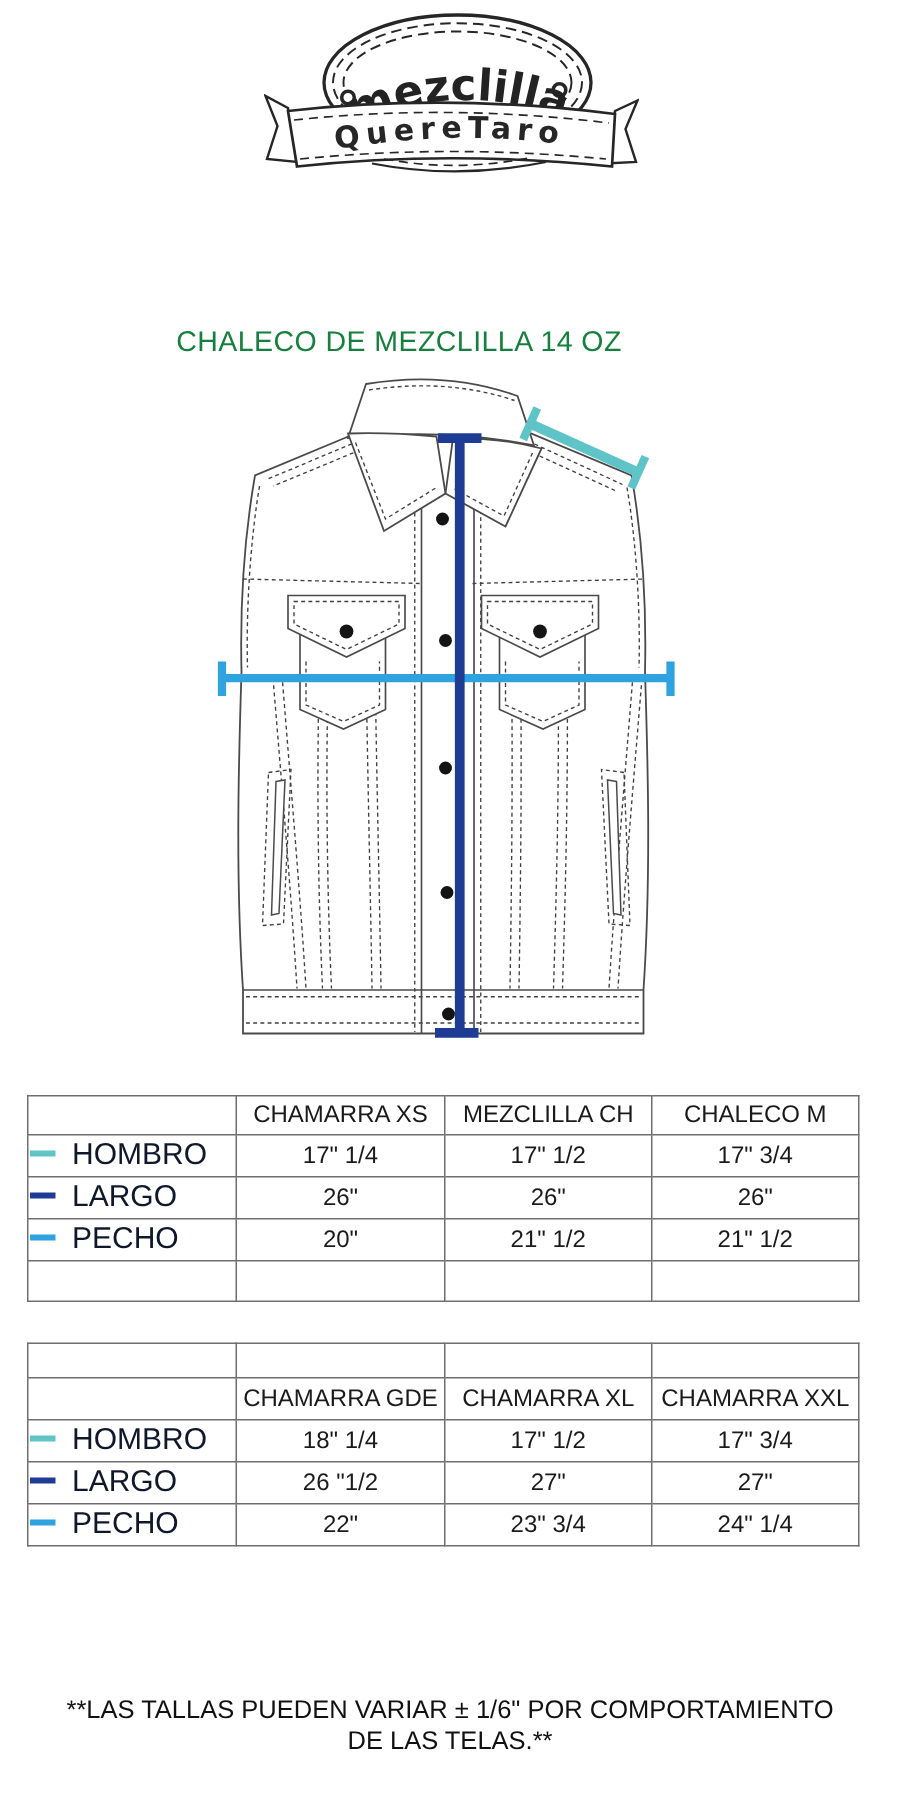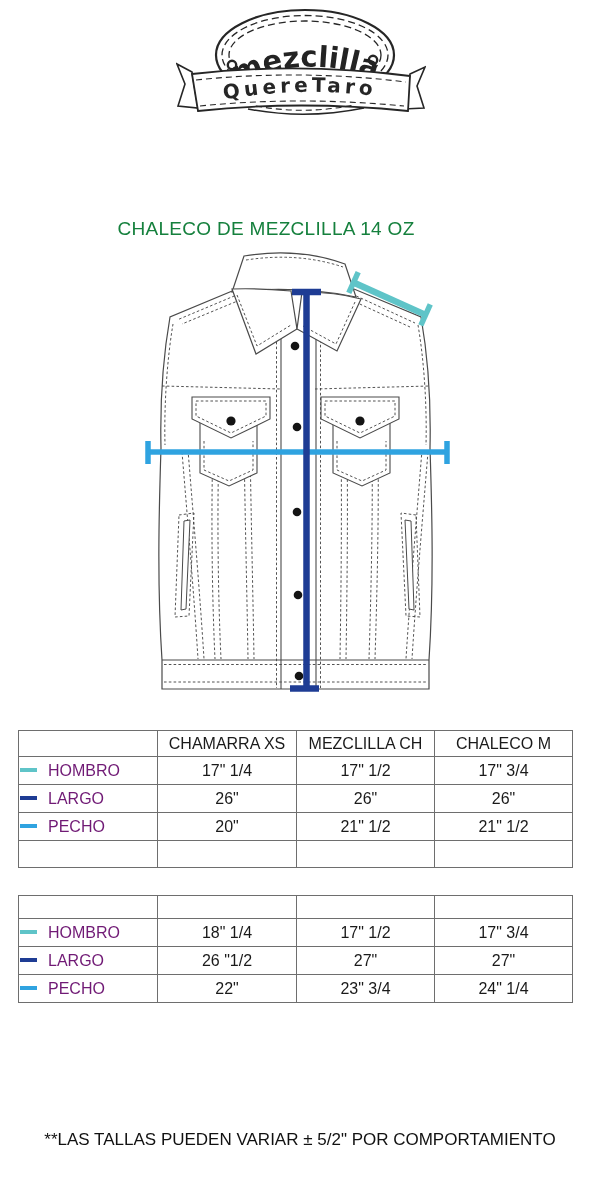--- a/index.html
+++ b/index.html
@@ -18,21 +18,21 @@
 
   
   #vest{left:140px;top:245px;width:330px;height:470px;}
 
   
   table.size-table{position:absolute;left:18px;border-collapse:collapse;
     table-layout:fixed;width:554px;}
   table.size-table td{border:1px solid #6e6e6e;padding:0;overflow:hidden;}
   td.head{text-align:center;font-size:16px;color:#1a1a1a;}
   td.val{text-align:center;font-size:16px;color:#1a1a1a;}
-  td.lbl{font-size:16px;color:#701a75;white-space:nowrap;}
+  td.lbl{font-size:20px;color:#0f172a;white-space:nowrap;}
   .dash{display:inline-block;width:17px;height:4px;margin:0 11px 3px 1px;
         vertical-align:middle;}
   .sw-hombro{background:#5fc4c8;}
   .sw-largo{background:#1e3c94;}
   .sw-pecho{background:#2fa3e0;}
   #table1{top:730px;}
   #table2{top:895px;}
   tr.r26{height:26px;} tr.r28{height:28px;} tr.r27{height:27px;} tr.r23{height:23px;}
 
   
@@ -225,20 +225,26 @@
       <col style="width:138px">
     </colgroup>
   <tbody>
       <tr class="r23">
         <td></td>
         <td></td>
         <td></td>
         <td></td>
       </tr>
   <tr class="r28">
+    <td class="head"></td>
+    <td class="head">CHAMARRA GDE</td>
+    <td class="head">CHAMARRA XL</td>
+    <td class="head">CHAMARRA XXL</td>
+  </tr>
+  <tr class="r28">
     <td class="lbl"><span class="dash sw-hombro"></span><span>HOMBRO</span></td>
     <td class="val">18" 1/4</td>
     <td class="val">17" 1/2</td>
     <td class="val">17" 3/4</td>
   </tr>
   <tr class="r28">
     <td class="lbl"><span class="dash sw-largo"></span><span>LARGO</span></td>
     <td class="val">26 "1/2</td>
     <td class="val">27"</td>
     <td class="val">27"</td>
@@ -246,14 +252,15 @@
   <tr class="r28">
     <td class="lbl"><span class="dash sw-pecho"></span><span>PECHO</span></td>
     <td class="val">22"</td>
     <td class="val">23" 3/4</td>
     <td class="val">24" 1/4</td>
   </tr>
 </tbody>
   </table>
 
 <div id="footnote" class="abs">
-  <div>**LAS TALLAS PUEDEN VARIAR ± 5/2" POR COMPORTAMIENTO</div>
+  <div>**LAS TALLAS PUEDEN VARIAR ± 1/6" POR COMPORTAMIENTO</div>
+  <div>DE LAS TELAS.**</div>
 </div>
 
 </body></html>

